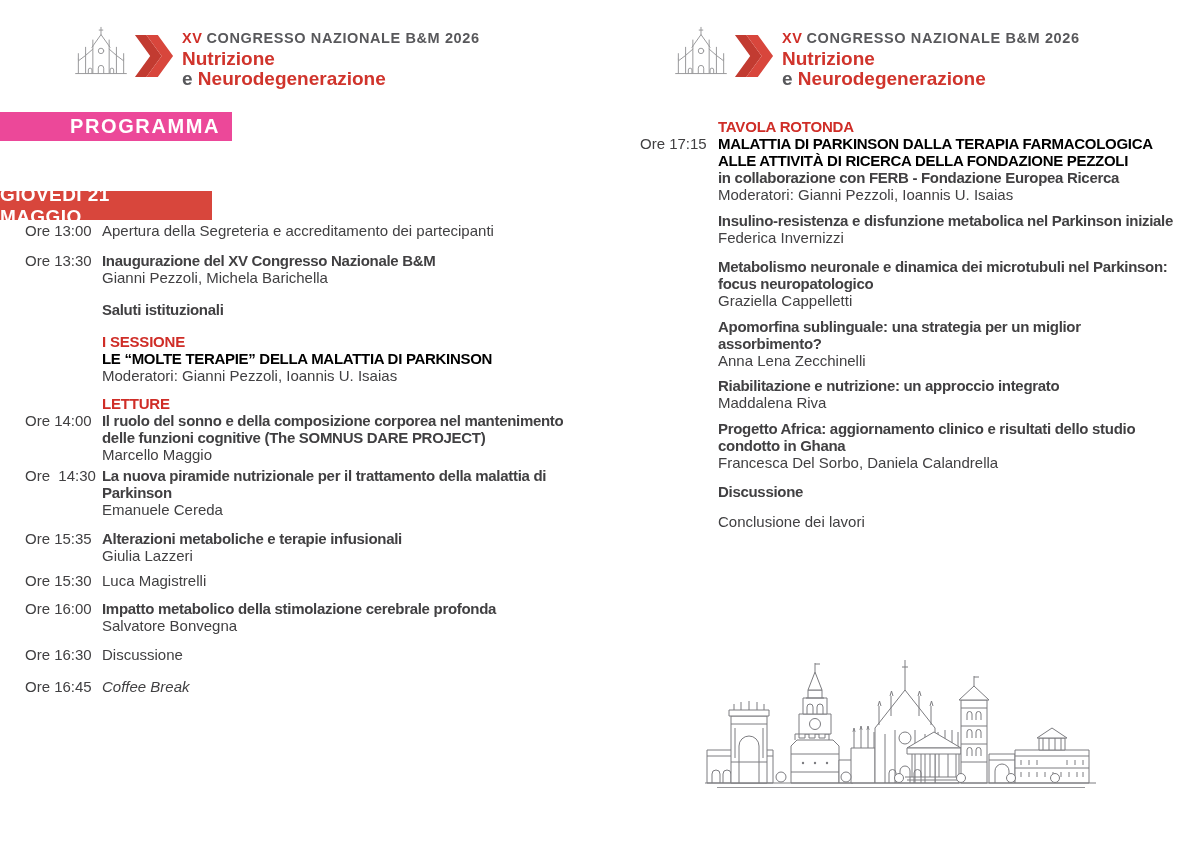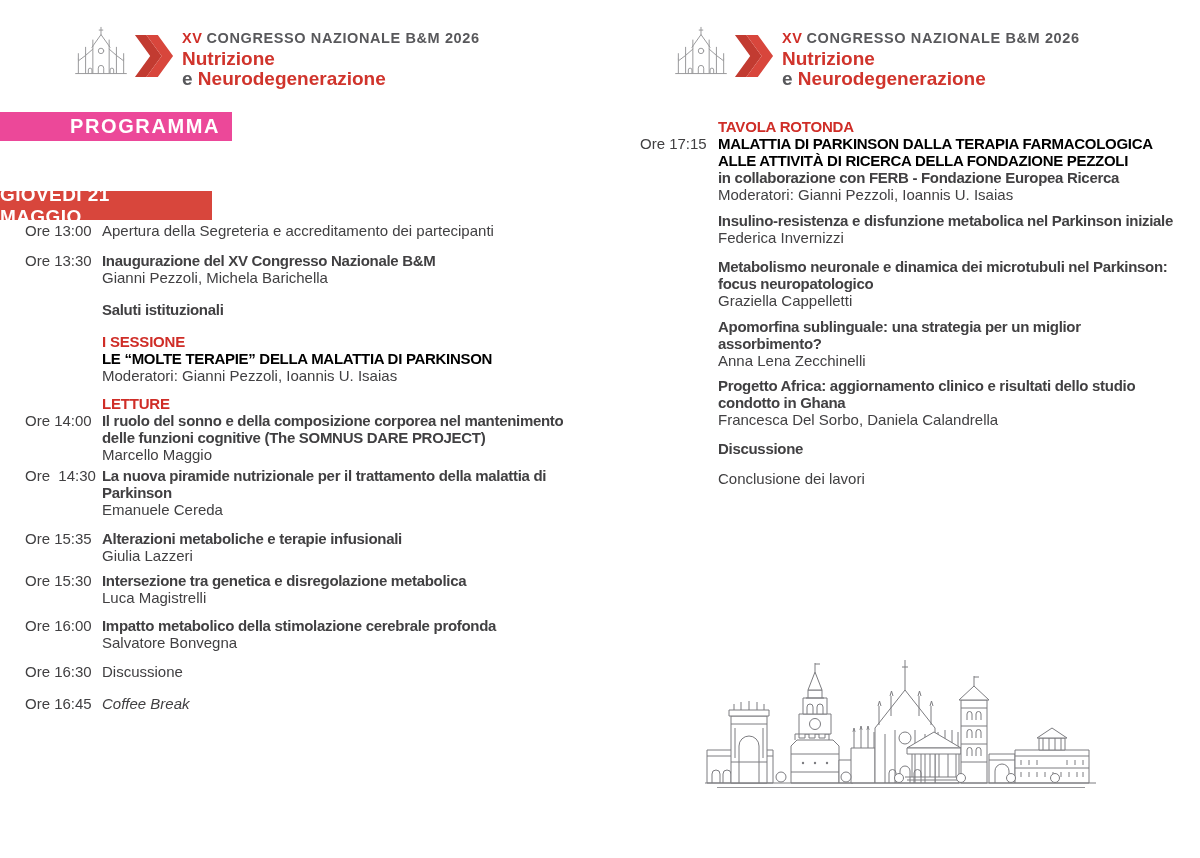--- a/index.html
+++ b/index.html
@@ -163,21 +163,20 @@
       <div class="time">Ore 15:35</div>
       <div class="content">
         <div class="title b">Alterazioni metaboliche e terapie infusionali</div>
         <div>Giulia Lazzeri</div>
       </div>
     </div>
 
     <div class="row mb11">
       <div class="time">Ore 15:30</div>
       <div class="content">
-        <div class="title b">Intersezione tra genetica e disregolazione metabolica</div>
         <div>Luca Magistrelli</div>
       </div>
     </div>
 
     <div class="row mb12">
       <div class="time">Ore 16:00</div>
       <div class="content">
         <div class="title b">Impatto metabolico della stimolazione cerebrale profonda</div>
         <div>Salvatore Bonvegna</div>
       </div>
@@ -219,20 +218,24 @@
       </div>
       <div class="mb9">
         <div class="title b">Metabolismo neuronale e dinamica dei microtubuli nel Parkinson:
 focus neuropatologico</div>
         <div>Graziella Cappelletti</div>
       </div>
       <div class="mb8">
         <div class="title b">Apomorfina sublinguale: una strategia per un miglior
 assorbimento?</div>
         <div>Anna Lena Zecchinelli</div>
+      </div>
+      <div class="mb9">
+        <div class="title b">Riabilitazione e nutrizione: un approccio integrato</div>
+        <div>Maddalena Riva</div>
       </div>
       <div class="mb12">
         <div class="title b">Progetto Africa: aggiornamento clinico e risultati dello studio
 condotto in Ghana</div>
         <div>Francesca Del Sorbo, Daniela Calandrella</div>
       </div>
       <div class="mb13">
         <div class="title b">Discussione</div>
       </div>
       <div>

